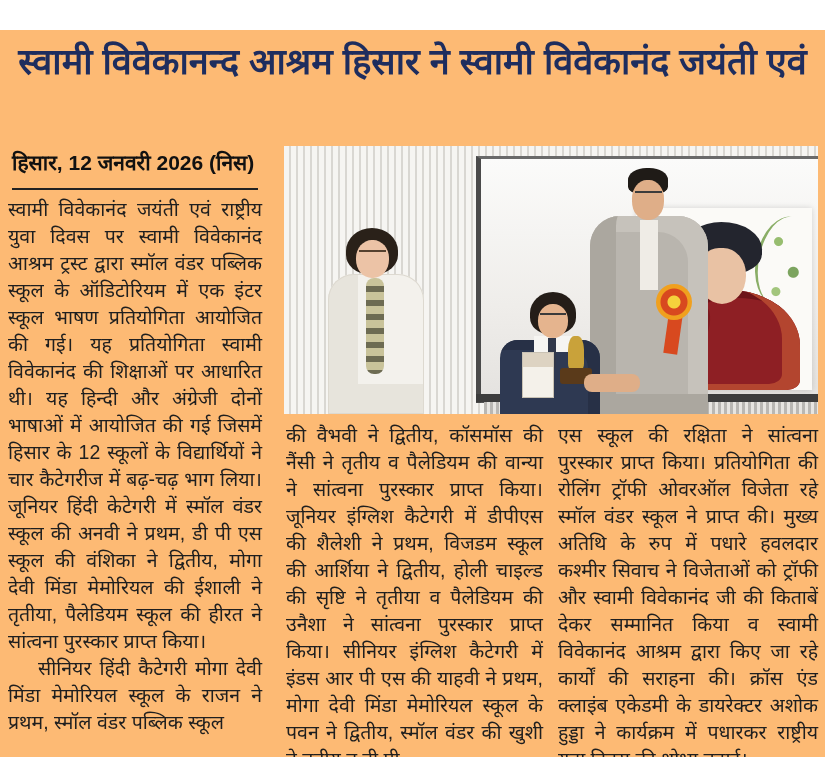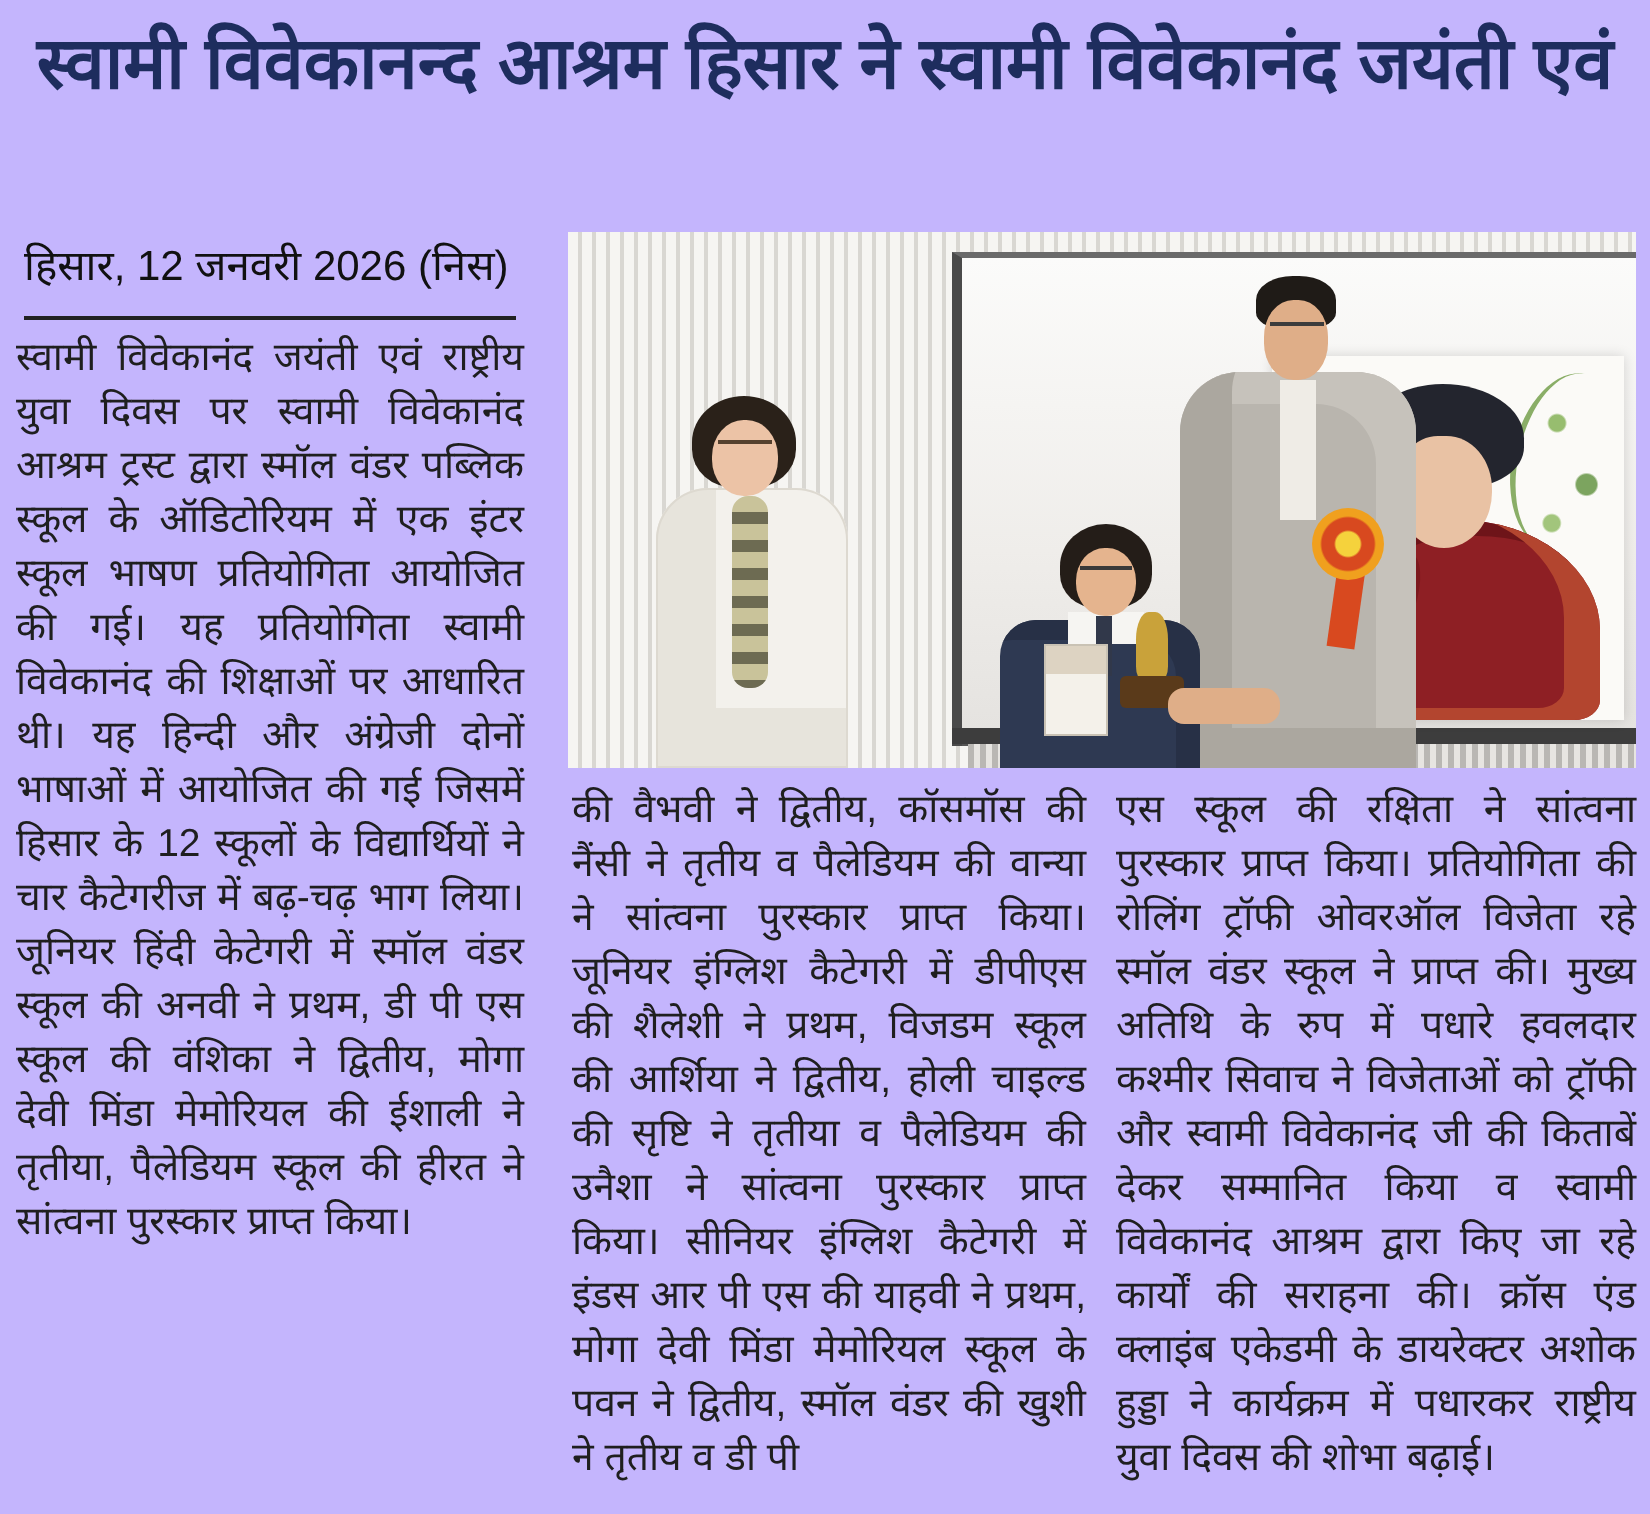--- a/index.html
+++ b/index.html
@@ -4,39 +4,39 @@
 <style>
   html,body{margin:0;padding:0;}
   body{
     width:825px;height:757px;
     background:#ffffff;
     font-family:"Liberation Sans", sans-serif;
     color:#1c1c1c;
     overflow:hidden;
     position:relative;
   }
-  .page{position:absolute;inset:0;background:#c4b5fd;}
+  .page{position:absolute;inset:0;background:#fdba74;margin-top:30px;}
 
   
   .masthead{
     position:absolute;top:10px;left:0;width:825px;text-align:center;
   }
   .headline{
     font-weight:bold;
     font-size:36px;
     line-height:44px;
     color:#1e2d5e;
     letter-spacing:0px;
     white-space:nowrap;
   }
 
   
   .dateline{
     position:absolute;top:118px;left:12px;
-    font-size:21px;font-weight:normal;color:#111;
+    font-size:21px;font-weight:bold;color:#111;
   }
   .dateline-rule{
     position:absolute;top:158px;left:12px;width:246px;height:0;
     border-top:2px solid #222;
   }
 
   
   .col{
     position:absolute;
     font-size:19.5px;
@@ -194,20 +194,21 @@
     <div class="girl-glasses"></div>
     <div class="book"></div>
 
     <div class="trophy-figure"></div>
     <div class="trophy-base"></div>
     <div class="hands"></div>
   </div>
 
   <div class="col col-left">
     <p>स्वामी विवेकानंद जयंती एवं राष्ट्रीय युवा दिवस पर स्वामी विवेकानंद आश्रम ट्रस्ट द्वारा स्मॉल वंडर पब्लिक स्कूल के ऑडिटोरियम में एक इंटर स्कूल भाषण प्रतियोगिता आयोजित की गई। यह प्रतियोगिता स्वामी विवेकानंद की शिक्षाओं पर आधारित थी। यह हिन्दी और अंग्रेजी दोनों भाषाओं में आयोजित की गई जिसमें हिसार के 12 स्कूलों के विद्यार्थियों ने चार कैटेगरीज में बढ़-चढ़ भाग लिया। जूनियर हिंदी केटेगरी में स्मॉल वंडर स्कूल की अनवी ने प्रथम, डी पी एस स्कूल की वंशिका ने द्वितीय, मोगा देवी मिंडा मेमोरियल की ईशाली ने तृतीया, पैलेडियम स्कूल की हीरत ने सांत्वना पुरस्कार प्राप्त किया।</p>
+    <p class="indent">सीनियर हिंदी कैटेगरी मोगा देवी मिंडा मेमोरियल स्कूल के राजन ने प्रथम, स्मॉल वंडर पब्लिक स्कूल</p>
   </div>
 
   <div class="col col-mid">
     <p>की वैभवी ने द्वितीय, कॉसमॉस की नैंसी ने तृतीय व पैलेडियम की वान्या ने सांत्वना पुरस्कार प्राप्त किया। जूनियर इंग्लिश कैटेगरी में डीपीएस की शैलेशी ने प्रथम, विजडम स्कूल की आर्शिया ने द्वितीय, होली चाइल्ड की सृष्टि ने तृतीया व पैलेडियम की उनैशा ने सांत्वना पुरस्कार प्राप्त किया। सीनियर इंग्लिश कैटेगरी में इंडस आर पी एस की याहवी ने प्रथम, मोगा देवी मिंडा मेमोरियल स्कूल के पवन ने द्वितीय, स्मॉल वंडर की खुशी ने तृतीय व डी पी</p>
   </div>
 
   <div class="col col-right">
     <p>एस स्कूल की रक्षिता ने सांत्वना पुरस्कार प्राप्त किया। प्रतियोगिता की रोलिंग ट्रॉफी ओवरऑल विजेता रहे स्मॉल वंडर स्कूल ने प्राप्त की। मुख्य अतिथि के रुप में पधारे हवलदार कश्मीर सिवाच ने विजेताओं को ट्रॉफी और स्वामी विवेकानंद जी की किताबें देकर सम्मानित किया व स्वामी विवेकानंद आश्रम द्वारा किए जा रहे कार्यों की सराहना की। क्रॉस एंड क्लाइंब एकेडमी के डायरेक्टर अशोक हुड्डा ने कार्यक्रम में पधारकर राष्ट्रीय युवा दिवस की शोभा बढ़ाई।</p>
   </div>
 

